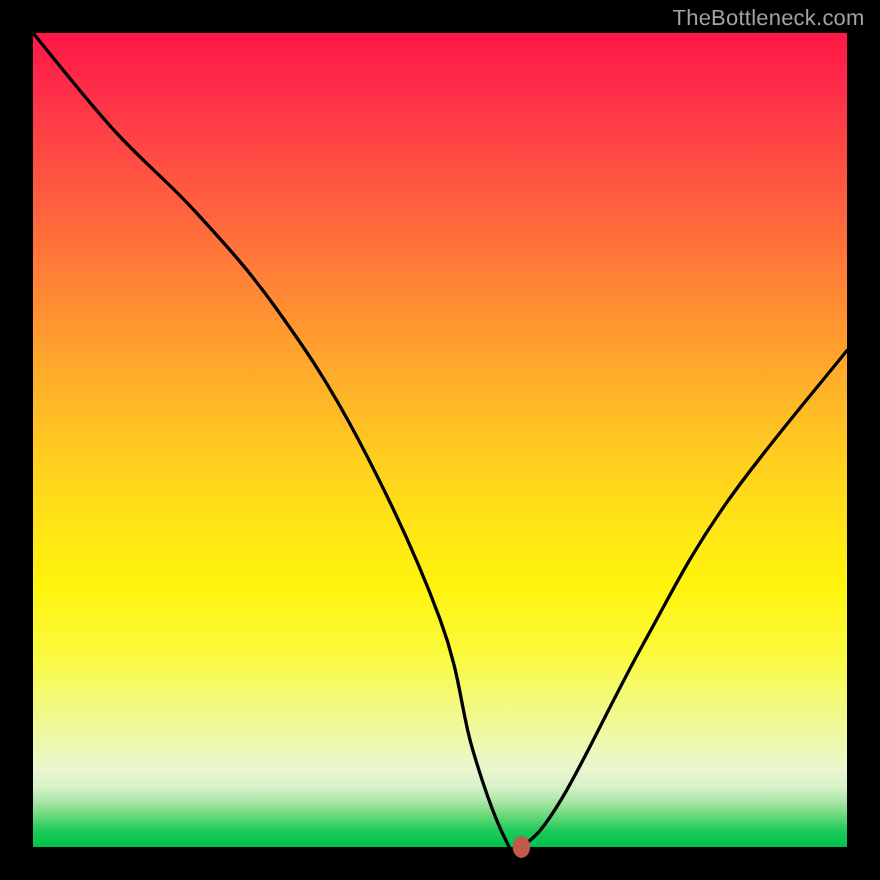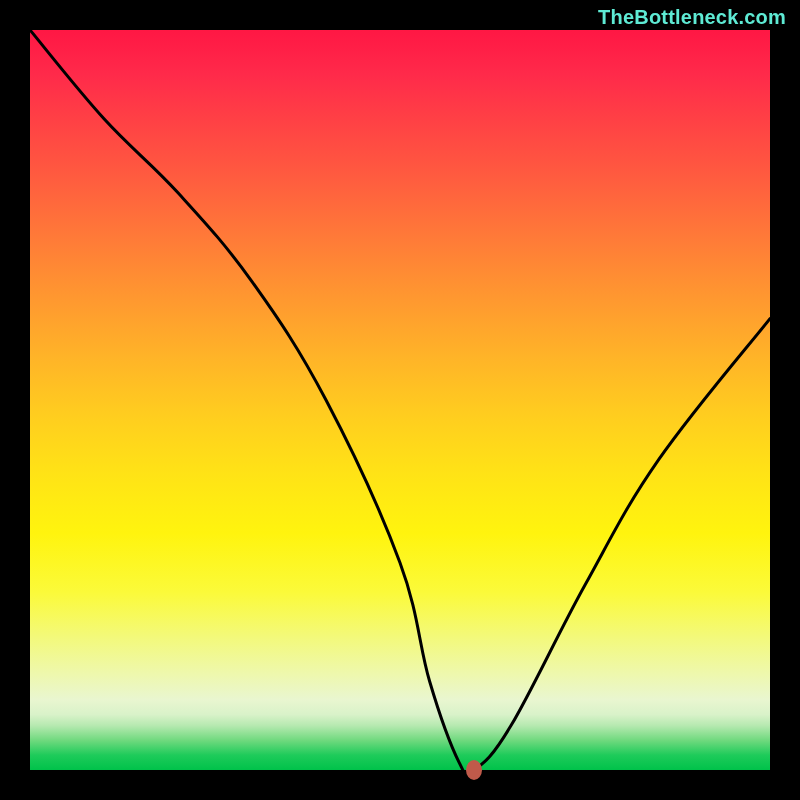--- a/index.html
+++ b/index.html
@@ -43,23 +43,23 @@
       #b6e9b0 94%,
       #6fd97e 96%,
       #1ecb5a 98%,
       #00c24a 100%
     );
   }
   .watermark {
     position: absolute;
     top: 6px;
     right: 14px;
-    color: #5eead4;
+    color: #a3a3a3;
     font-size: 20px;
-    font-weight: 700;
+    font-weight: 400;
     letter-spacing: 0.2px;
     user-select: none;
   }
   svg.curve {
     position: absolute;
     left: 0;
     top: 0;
     width: 740px;
     height: 740px;
   }

